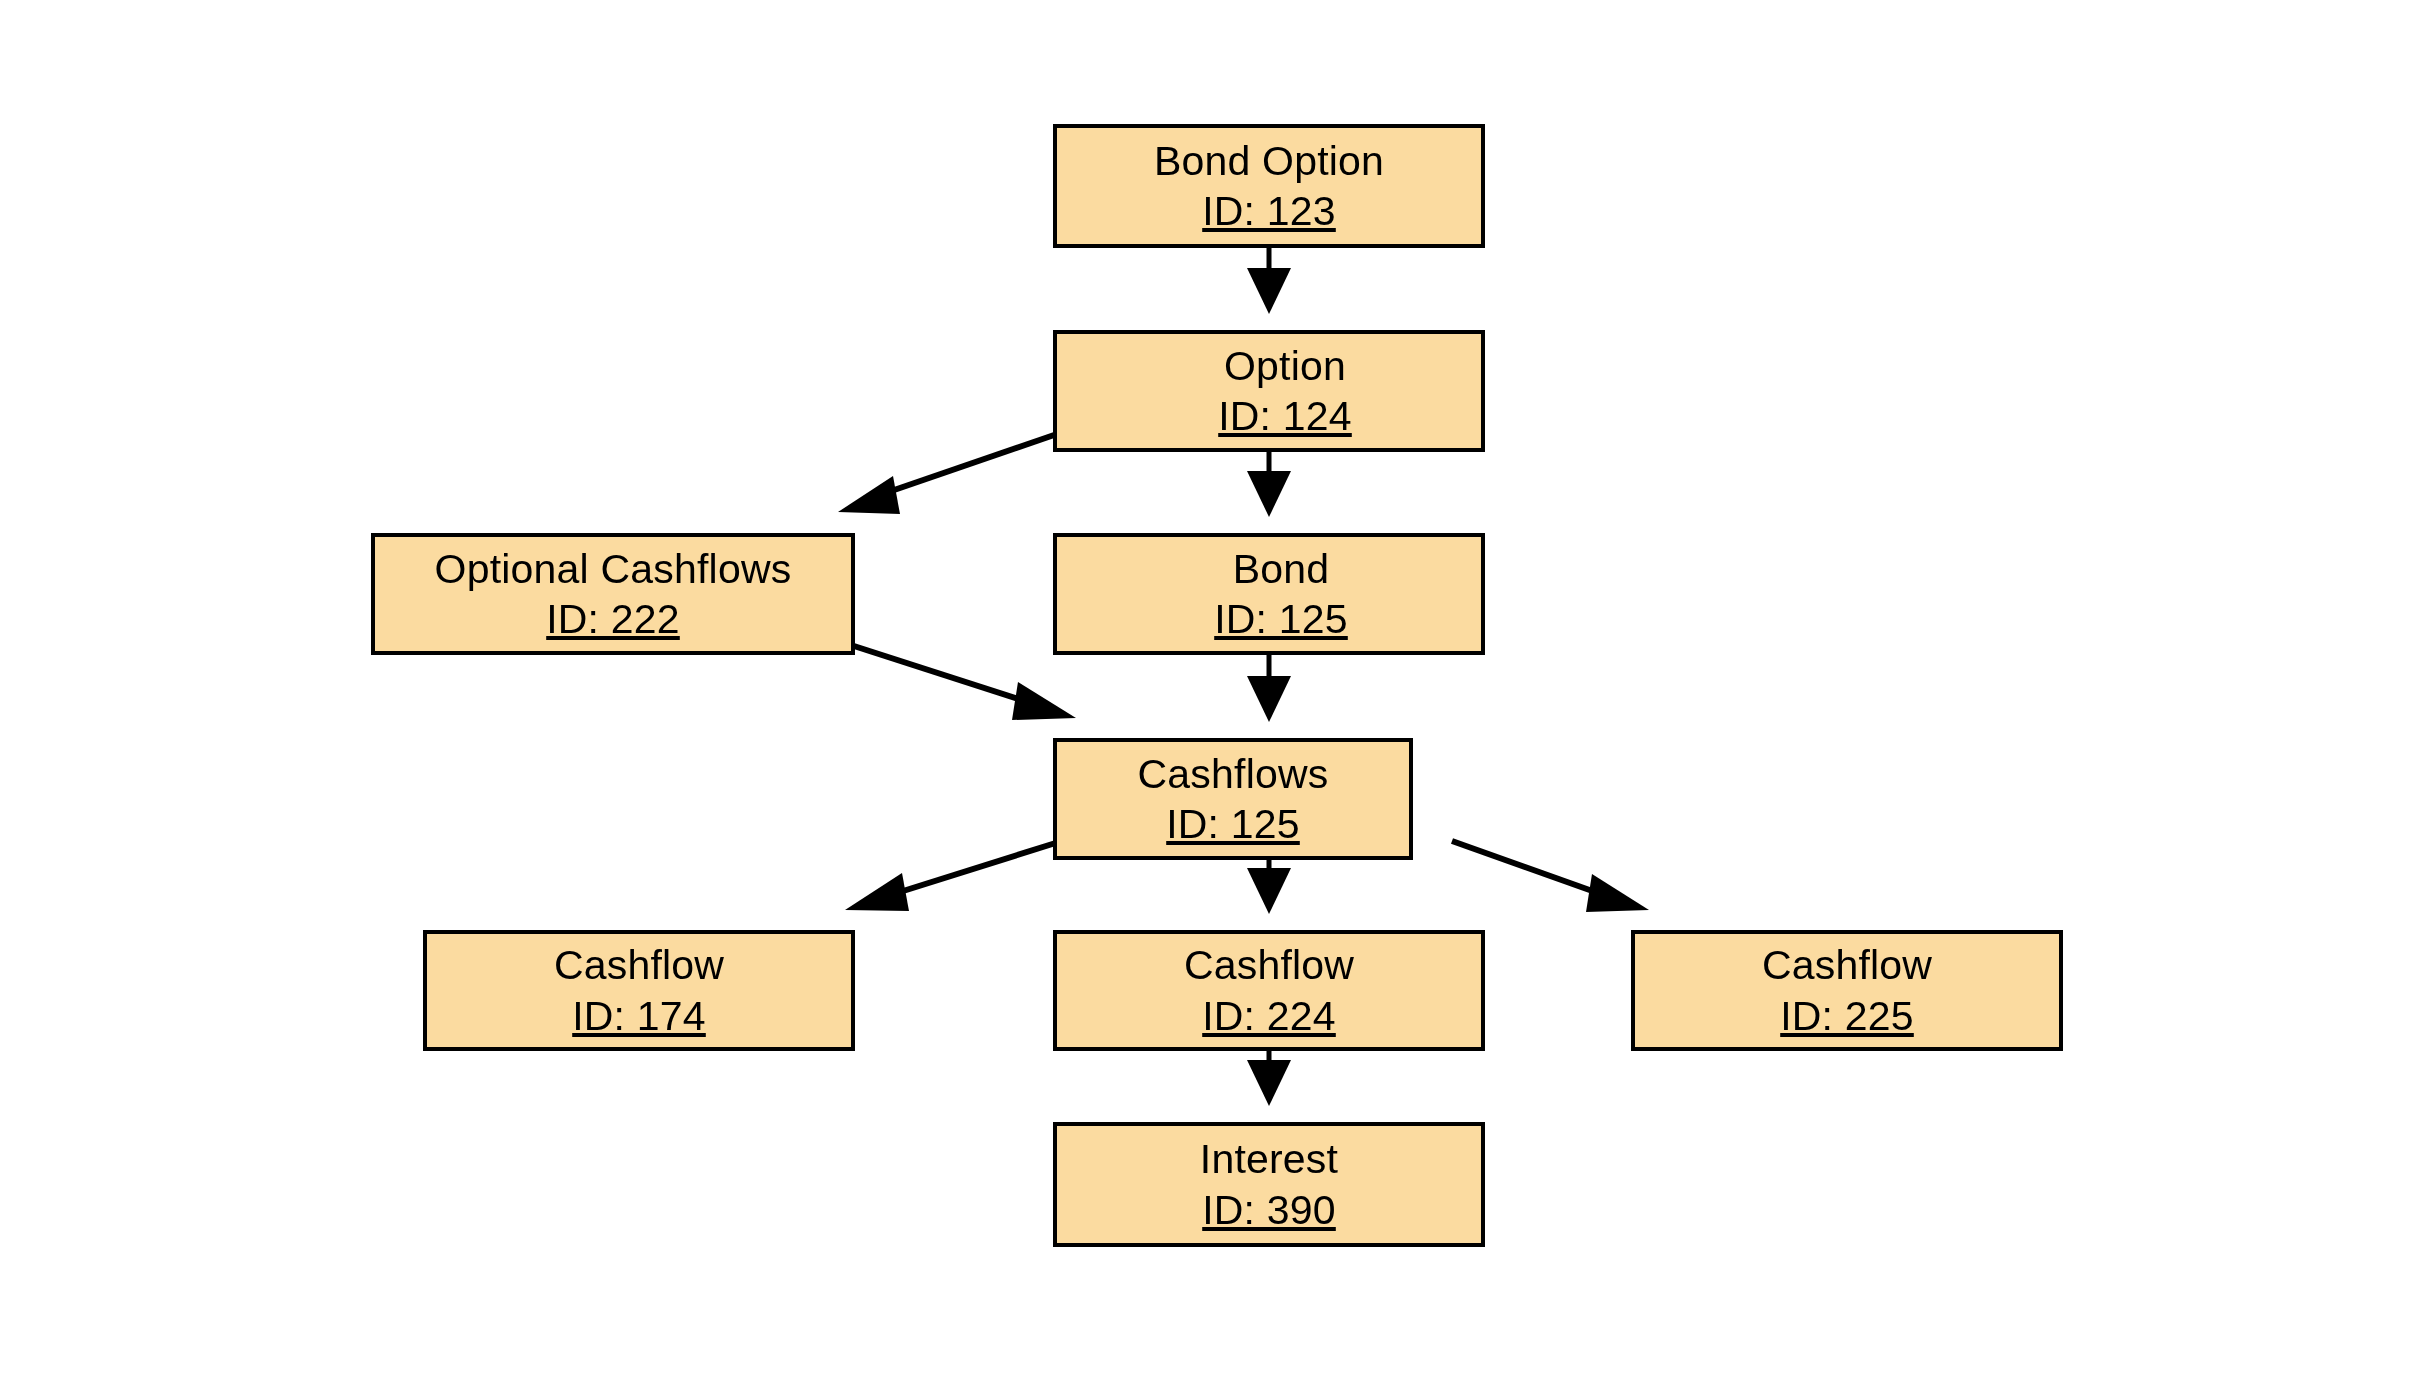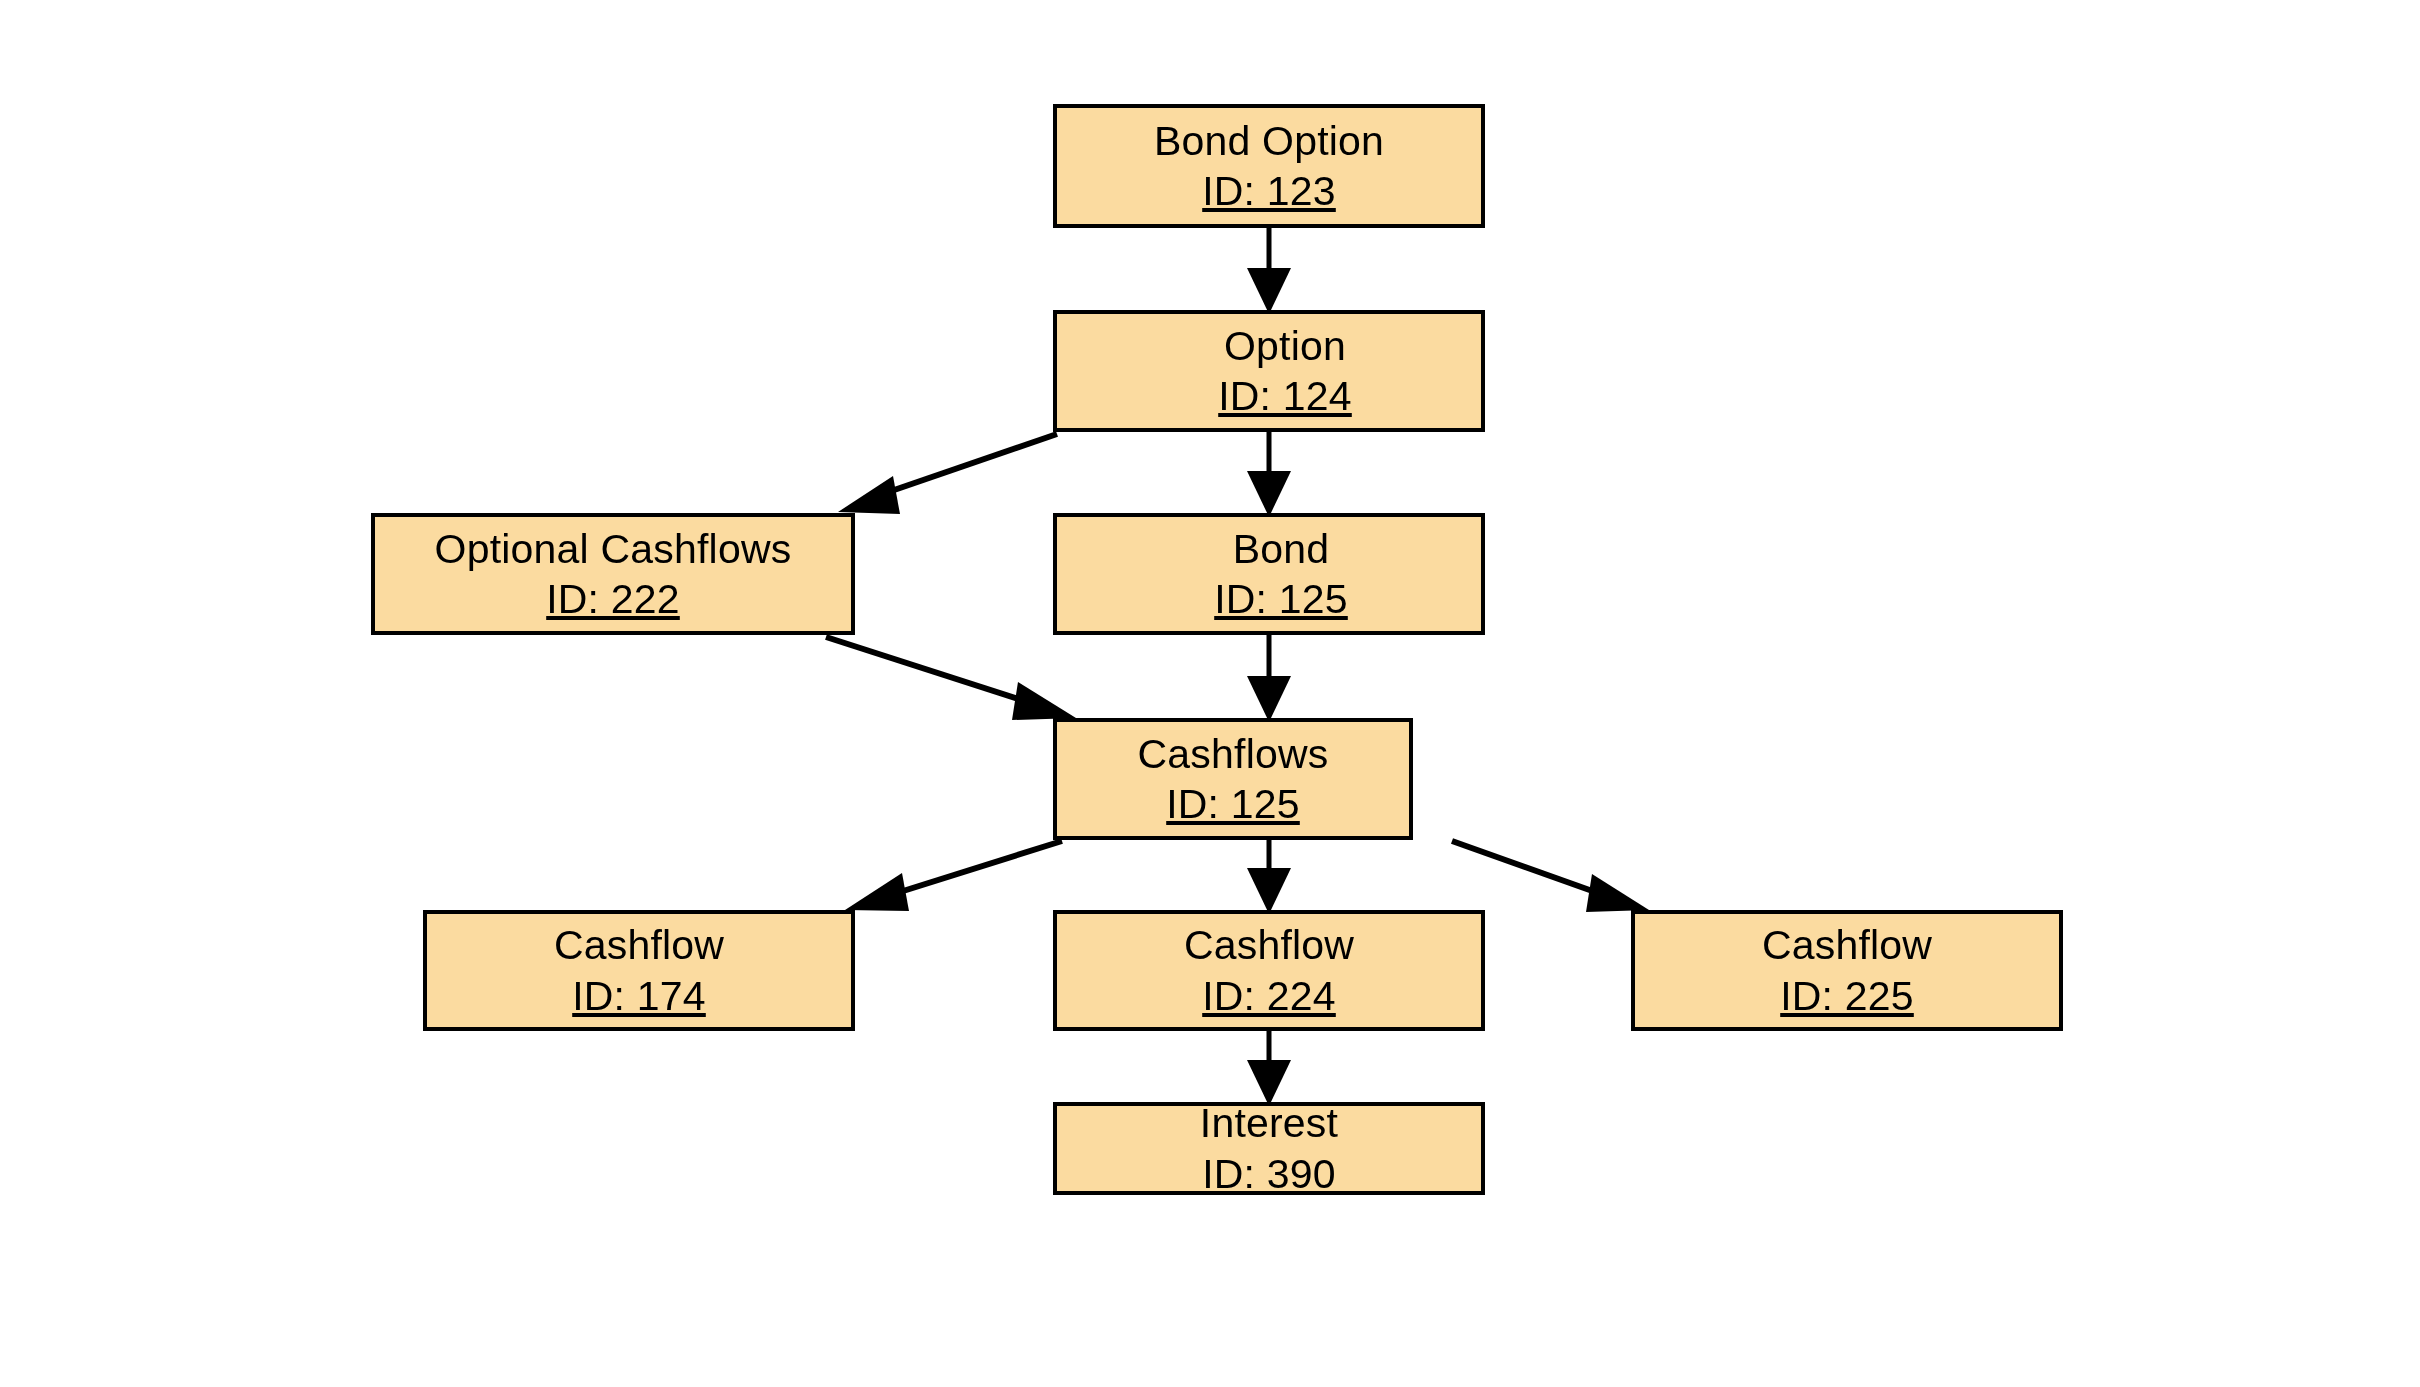--- a/index.html
+++ b/index.html
@@ -31,20 +31,21 @@
     background: #fbdba0;
     border: 4px solid #000000;
     display: flex;
     flex-direction: column;
     align-items: center;
     justify-content: center;
     line-height: 1.22;
     color: #000000;
     font-size: 41px;
     letter-spacing: 0.2px;
+    margin-top: 20px;
   }
   .node .node-title {
     display: block;
     white-space: nowrap;
   }
   .node .node-id {
     display: block;
     white-space: nowrap;
     text-decoration: underline;
   }
@@ -135,18 +136,18 @@
   <div class="node" style="left:1053px; top:910px; width:432px; height:121px;">
     <span class="node-title">Cashflow</span>
     <span class="node-id">ID: 224</span>
   </div>
 
   <div class="node" style="left:1631px; top:910px; width:432px; height:121px;">
     <span class="node-title">Cashflow</span>
     <span class="node-id">ID: 225</span>
   </div>
 
-  <div class="node" style="left:1053px; top:1102px; width:432px; height:93px;">
+  <div class="node" style="left:1053px; top:1102px; width:432px; height:125px;">
     <span class="node-title">Interest</span>
     <span class="node-id">ID: 390</span>
   </div>
 
 </div>
 
 </body></html>

